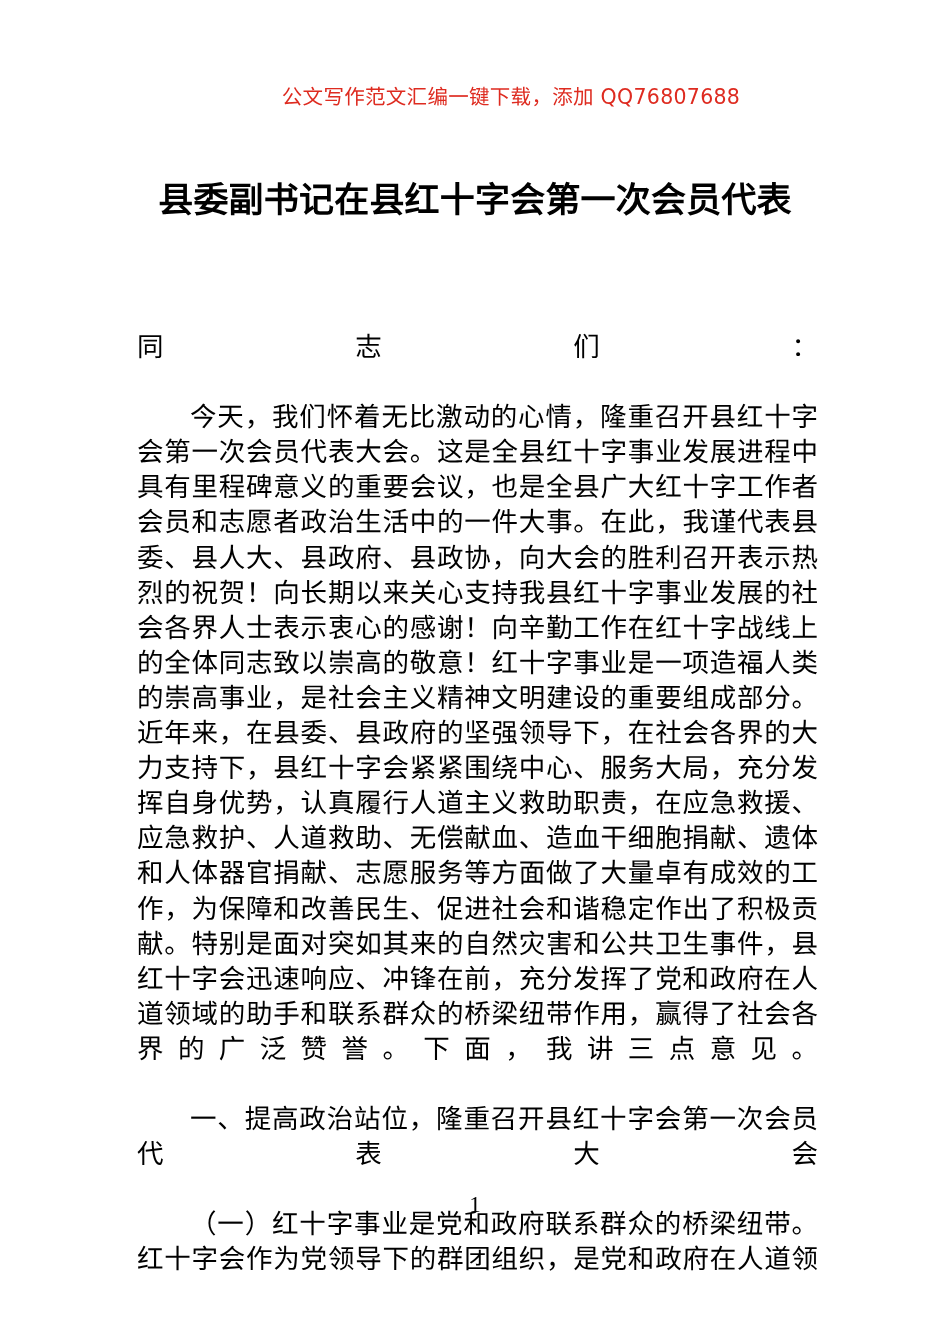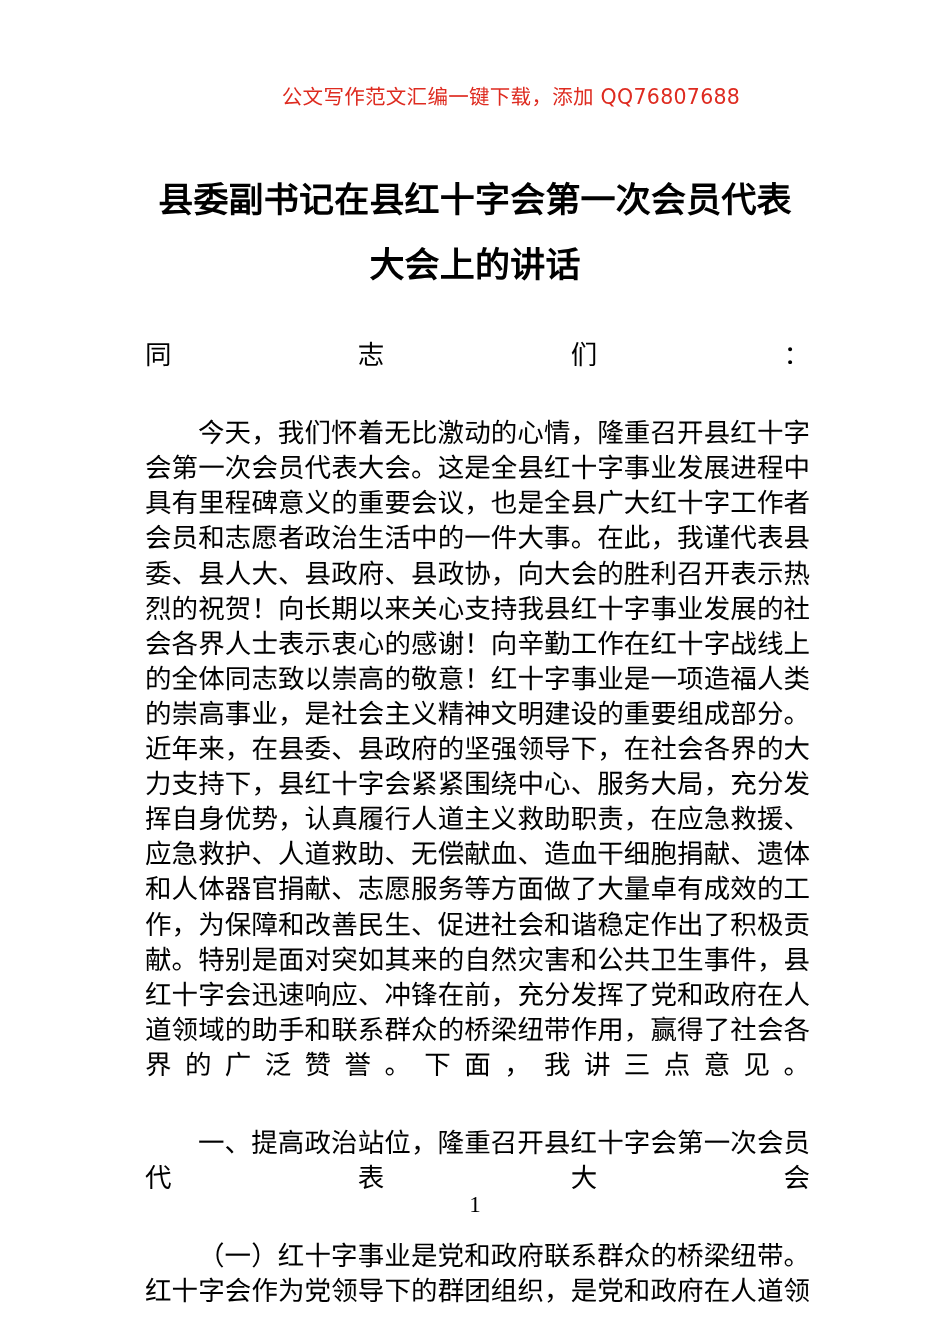--- a/index.html
+++ b/index.html
@@ -67,21 +67,21 @@
     width: 681px;
     font-size: 26.5px;
     line-height: 35.1px;
     text-align: justify;
     text-justify: inter-character;
     letter-spacing: 0;
     font-family: "DejaVu Sans", "Liberation Sans", sans-serif;
   }
 
   .body-copy p {
-    margin: 8px;
+    margin: 0;
     padding: 0;
     text-align: justify;
     text-justify: inter-character;
   }
 
   .body-copy p.indent {
     text-indent: 2em;
   }
 
   .body-copy p.flush {
@@ -109,21 +109,20 @@
 </style>
 </head>
 <body>
 
 <div class="page">
 
   <div class="promo-header">公文写作范文汇编一键下载，添加 QQ76807688</div>
 
   <div class="doc-title">
     <span class="title-line">县委副书记在县红十字会第一次会员代表</span>
-    <span class="title-line">大会上的讲话</span>
   </div>
 
   <div class="body-copy">
 
     <p class="flush">同志们：</p>
 
     <p class="indent">今天，我们怀着无比激动的心情，隆重召开县红十字会第一次会员代表大会。这是全县红十字事业发展进程中具有里程碑意义的重要会议，也是全县广大红十字工作者会员和志愿者政治生活中的一件大事。在此，我谨代表县委、县人大、县政府、县政协，向大会的胜利召开表示热烈的祝贺！向长期以来关心支持我县红十字事业发展的社会各界人士表示衷心的感谢！向辛勤工作在红十字战线上的全体同志致以崇高的敬意！红十字事业是一项造福人类的崇高事业，是社会主义精神文明建设的重要组成部分。近年来，在县委、县政府的坚强领导下，在社会各界的大力支持下，县红十字会紧紧围绕中心、服务大局，充分发挥自身优势，认真履行人道主义救助职责，在应急救援、应急救护、人道救助、无偿献血、造血干细胞捐献、遗体和人体器官捐献、志愿服务等方面做了大量卓有成效的工作，为保障和改善民生、促进社会和谐稳定作出了积极贡献。特别是面对突如其来的自然灾害和公共卫生事件，县红十字会迅速响应、冲锋在前，充分发挥了党和政府在人道领域的助手和联系群众的桥梁纽带作用，赢得了社会各界的广泛赞誉。下面，我讲三点意见。</p>
 
     <p class="indent">一、提高政治站位，隆重召开县红十字会第一次会员代表大会</p>
 

